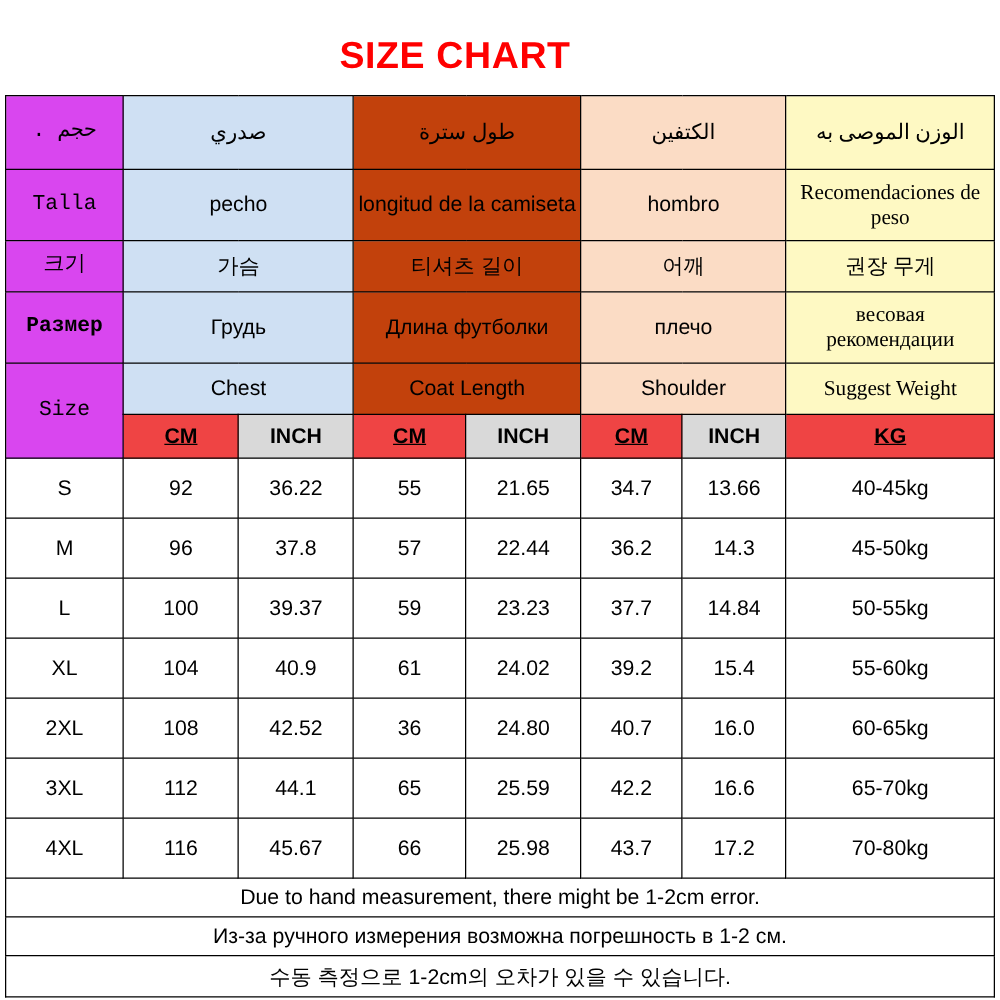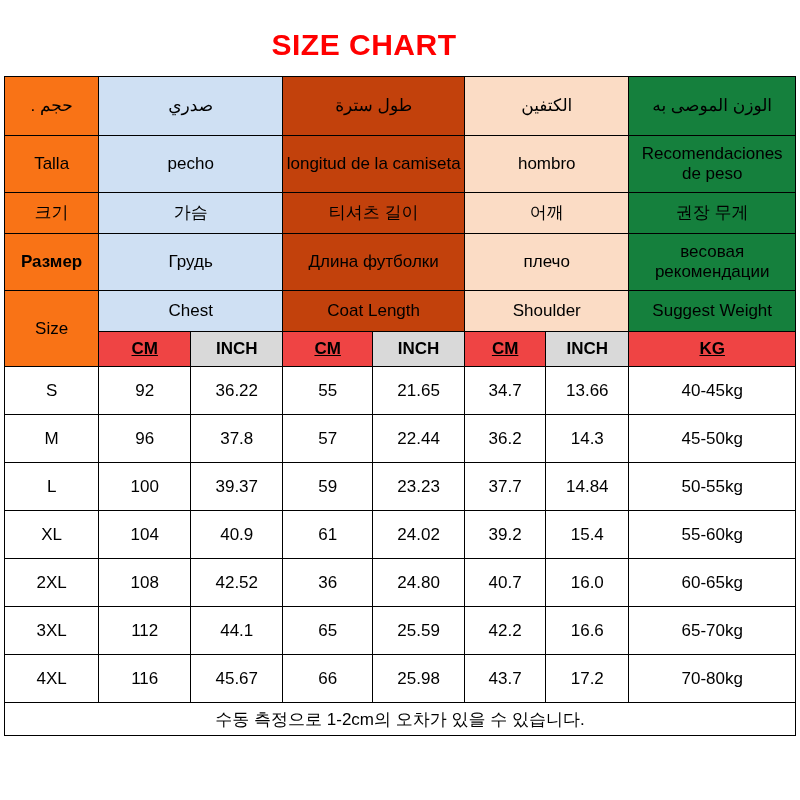--- a/index.html
+++ b/index.html
@@ -46,25 +46,25 @@
   col.c-size   { width: 86px; }
   col.c-cm     { width: 84px; }
   col.c-inch   { width: 84px; }
   col.c-cm2    { width: 82px; }
   col.c-inch2  { width: 84px; }
   col.c-cm3    { width: 74px; }
   col.c-inch3  { width: 76px; }
   col.c-kg     { width: 152px; }
 
   
-  .hd-size  { background: #f97316; }
+  .hd-size  { background: #d946ef; font-family: Liberation Mono, monospace; }
   .hd-chest { background: #cfe0f3; }
   .hd-coat  { background: #c2410c; }
   .hd-shoul { background: #fbdcc5; }
-  .hd-wt    { background: #15803d; }
+  .hd-wt    { background: #fef9c3; font-family: Liberation Serif, serif; }
 
   .rtl {
     direction: rtl;
     unicode-bidi: isolate;
     font-size: 19px;
   }
   .row-ar td { height: 52px; font-size: 19px; }
   .row-es td { height: 50px; font-size: 16px; }
   .row-ko td { height: 34px; font-size: 17px; }
   .row-ru td { height: 50px; font-size: 16px; }
@@ -231,19 +231,25 @@
         <td>43.7</td>
         <td>17.2</td>
         <td>70-80kg</td>
       </tr>
     </tbody>
   </table>
 
   <table class="notes">
     <tbody>
       <tr>
+          <td class="note-en">Due to hand measurement, there might be 1-2cm error.</td>
+        </tr>
+      <tr>
+          <td class="note-ru">Из-за ручного измерения возможна погрешность в 1-2 см.</td>
+        </tr>
+      <tr>
           <td class="note-ko">수동 측정으로 1-2cm의 오차가 있을 수 있습니다.</td>
         </tr>
 
     </tbody>
   </table>
 
 </div>
 
 </body></html>

